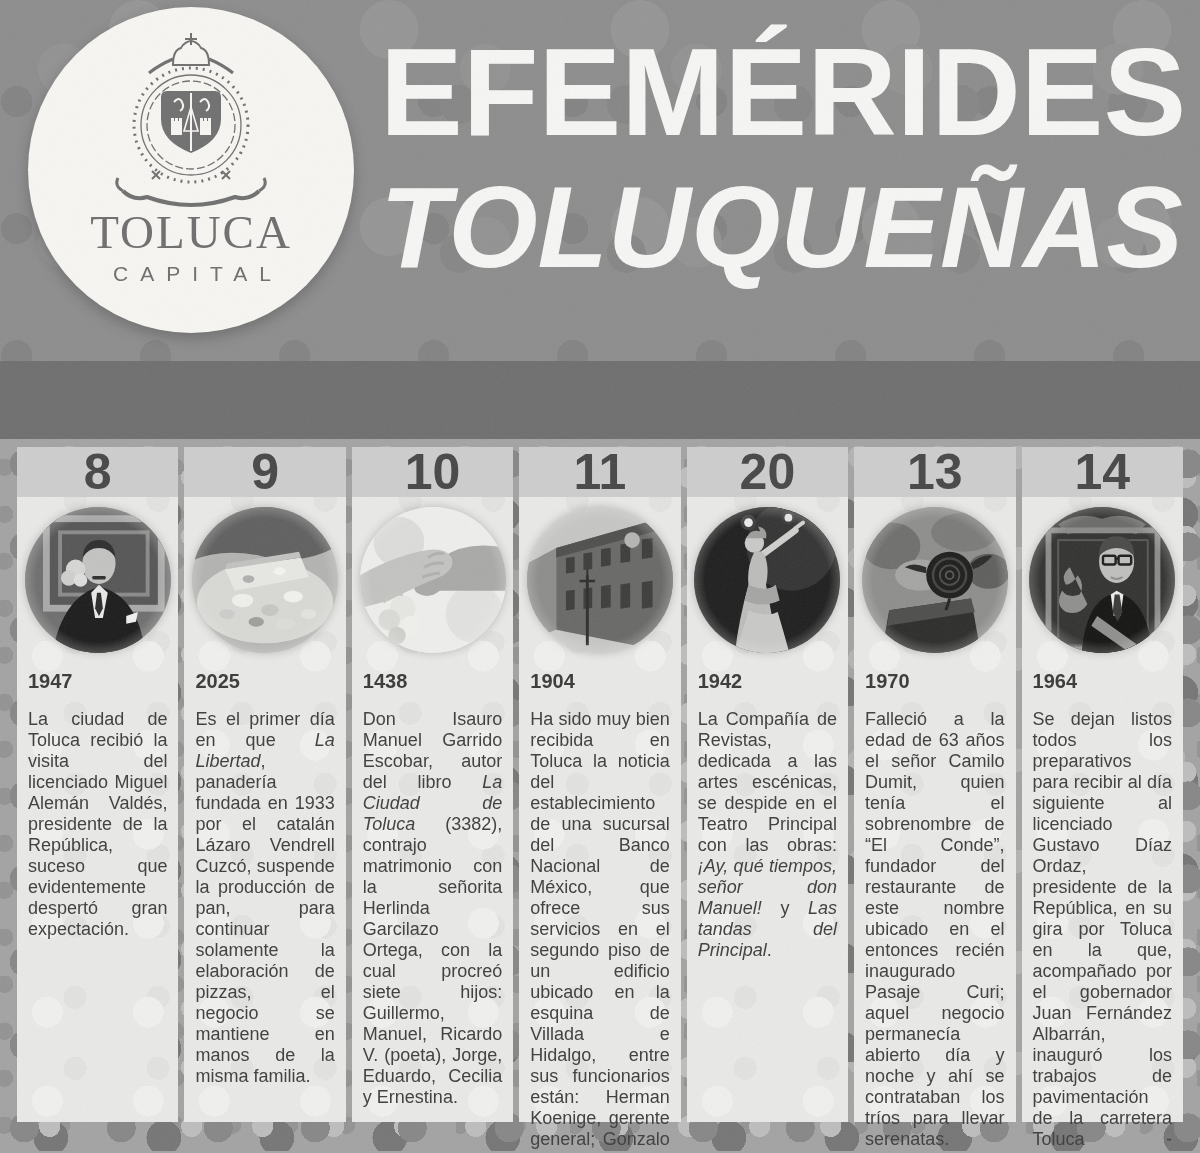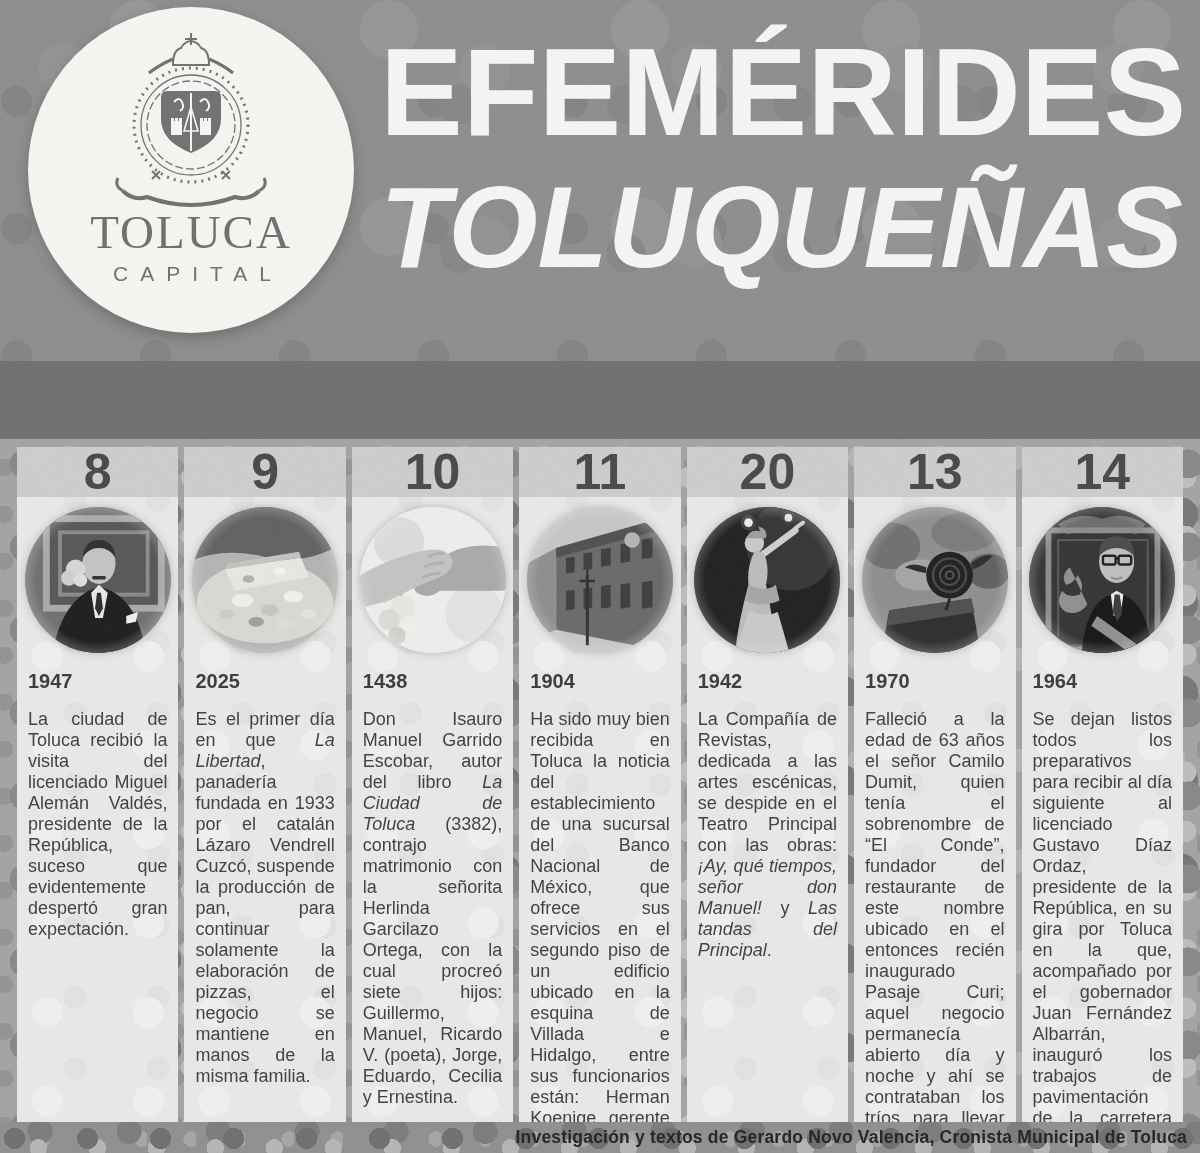--- a/index.html
+++ b/index.html
@@ -273,23 +273,20 @@
             <line x1="89" y1="53" x2="92" y2="53" stroke="#1e1e1c" stroke-width="2.5"></line>
             <path d="M84,72 q6,4 12,0" stroke="#8e8e8c" stroke-width="2" fill="none"></path>
           </svg>
         </div>
         <div class="col-year">1964</div>
         <div class="col-text"><span>Se dejan listos todos los preparativos para recibir al día siguiente al licenciado Gustavo Díaz Ordaz, presidente de la República, en su gira por Toluca en la que, acompañado por el gobernador Juan Fernández Albarrán, inauguró los trabajos de pavimentación de la carretera Toluca - Temascaltepec, con extensión de 66 kilómetros con 300 metros.</span></div>
       </div>
 
     </div>
 
-    <div class="footer-band">
-      <div class="credit">Investigación y textos de Gerardo Novo Valencia, Cronista Municipal de Toluca</div>
-    </div>
   </div>
 
   <svg class="grain">
     <filter id="g">
         <feTurbulence type="fractalNoise" baseFrequency="0.7" numOctaves="3" stitchTiles="stitch"></feTurbulence>
         <feColorMatrix type="saturate" values="0"></feColorMatrix>
       </filter>
     <rect width="100%" height="100%" filter="url(#g)"></rect>
   </svg>
 </div>

